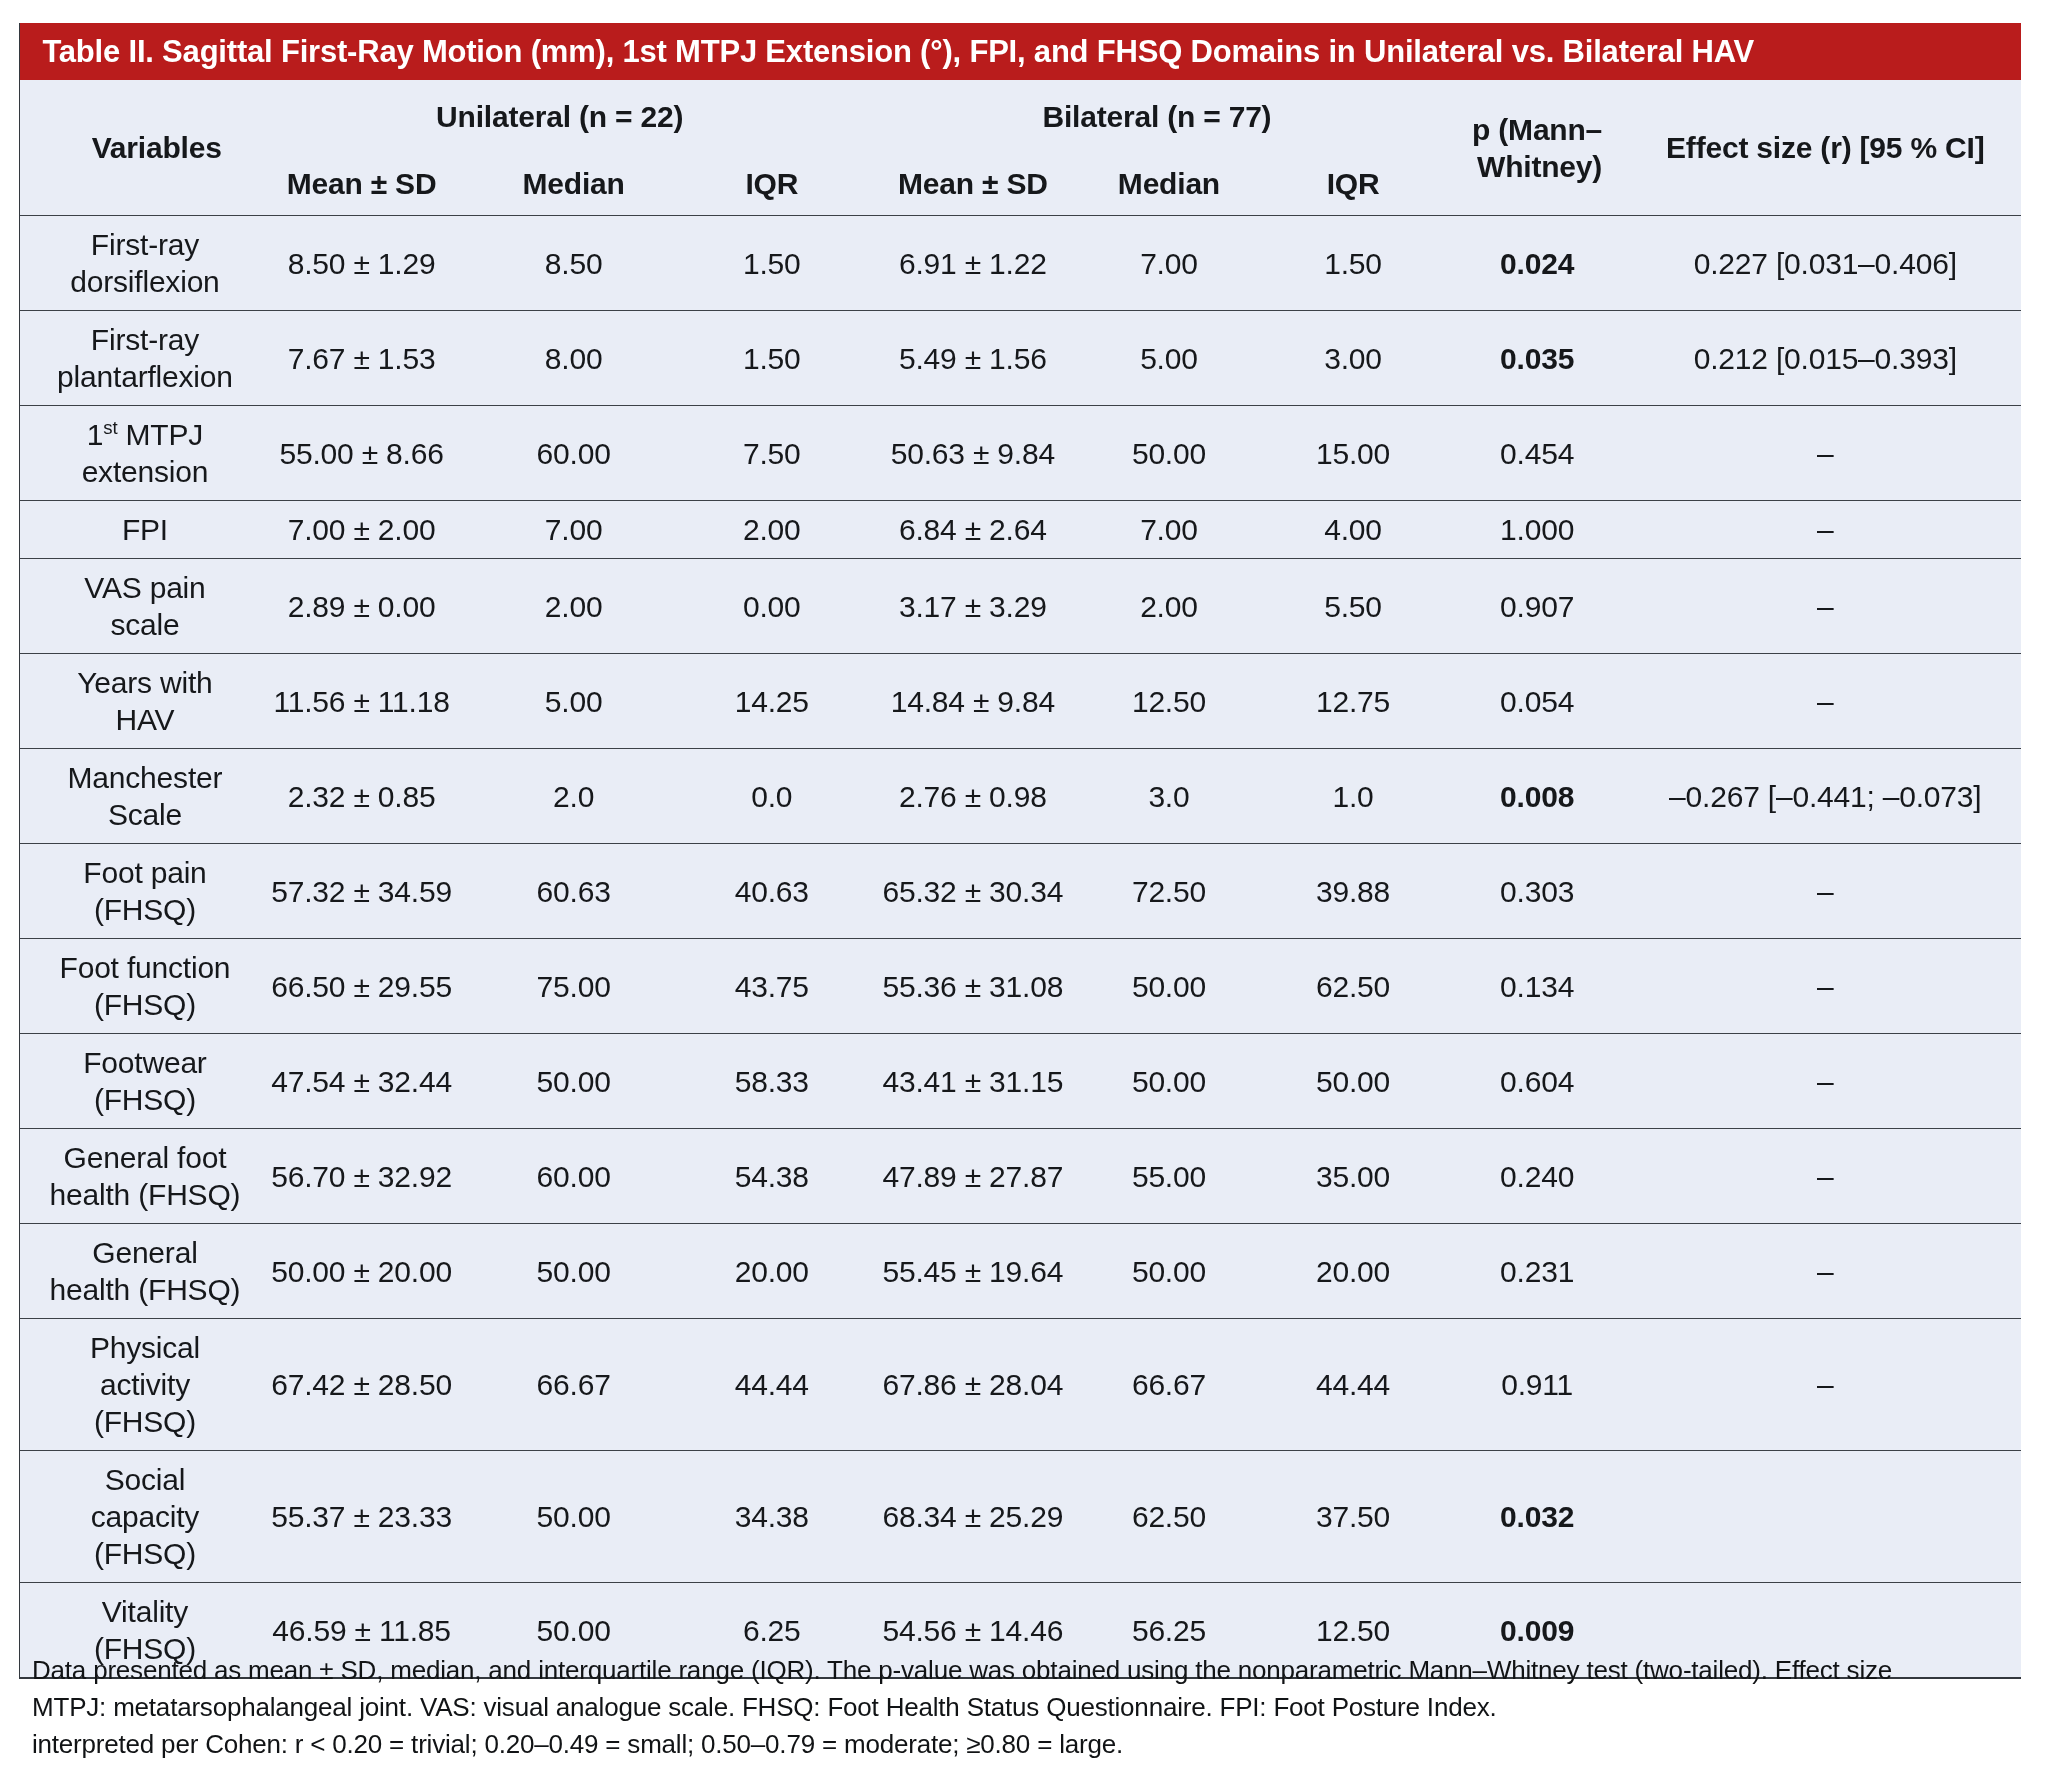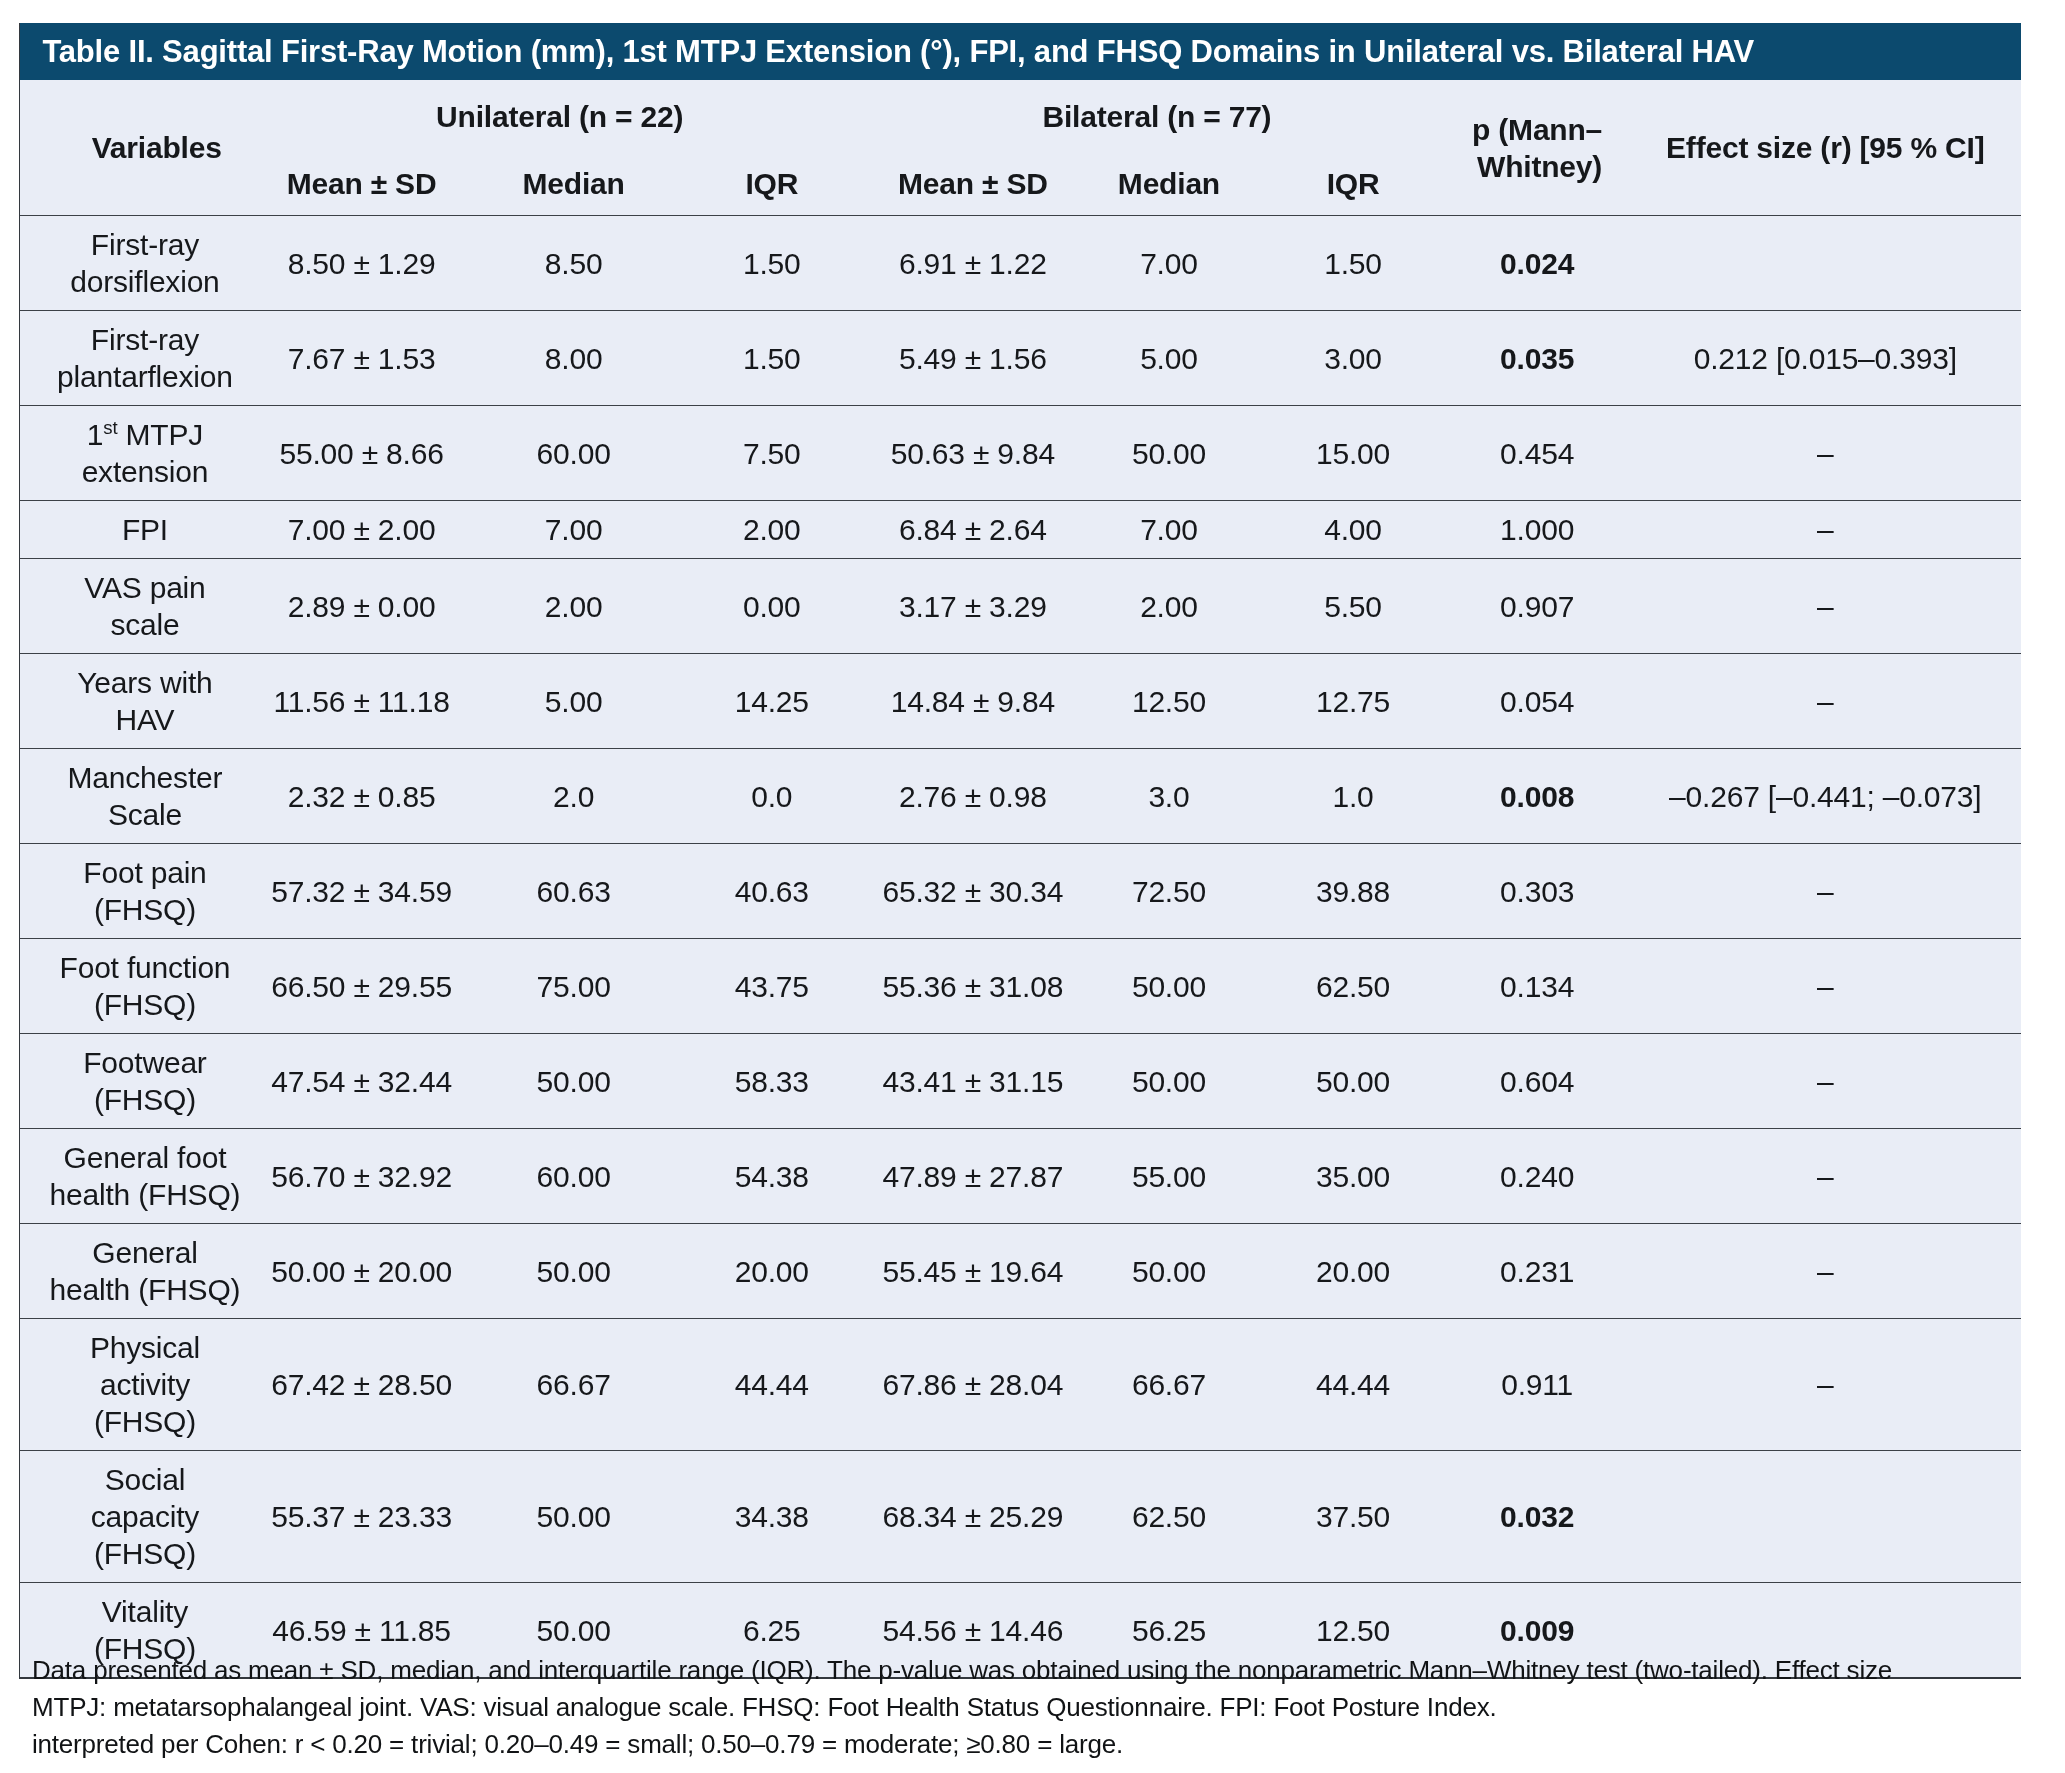--- a/index.html
+++ b/index.html
@@ -8,21 +8,21 @@
     font-family:"Liberation Sans",sans-serif;color:#16181b;
     letter-spacing:-0.2px;overflow:hidden;position:relative;
   }
   .table-card{
     position:absolute;left:19.4px;top:23px;width:2002px;
     background:#e9edf6;
     border-left:1.8px solid #33383e;border-bottom:2.8px solid #33383e;
     box-sizing:border-box;
   }
   .title-bar{
-    background:#0c4a6e;color:#ffffff;font-weight:bold;
+    background:#b91c1c;color:#ffffff;font-weight:bold;
     font-size:31px;line-height:33px;padding:12px 22px;
     letter-spacing:-0.2px;
   }
   :root{
     --cols:11.5% 11.1% 10.1% 9.7% 10.4% 9.2% 9.2% 9.2% auto;
   }
   .thead{
     display:grid;grid-template-columns:var(--cols);
     grid-template-rows:72px 63px;
   }
@@ -78,20 +78,21 @@
       <div class="trow">
         <div class="cell var-cell">First-ray
 dorsiflexion</div>
         <div class="cell">8.50 ± 1.29</div>
         <div class="cell">8.50</div>
         <div class="cell">1.50</div>
         <div class="cell">6.91 ± 1.22</div>
         <div class="cell">7.00</div>
         <div class="cell">1.50</div>
         <div class="cell bold">0.024</div>
+        <div class="cell">0.227 [0.031–0.406]</div>
       </div>
       <div class="trow">
         <div class="cell var-cell">First-ray
 plantarflexion</div>
         <div class="cell">7.67 ± 1.53</div>
         <div class="cell">8.00</div>
         <div class="cell">1.50</div>
         <div class="cell">5.49 ± 1.56</div>
         <div class="cell">5.00</div>
         <div class="cell">3.00</div>

